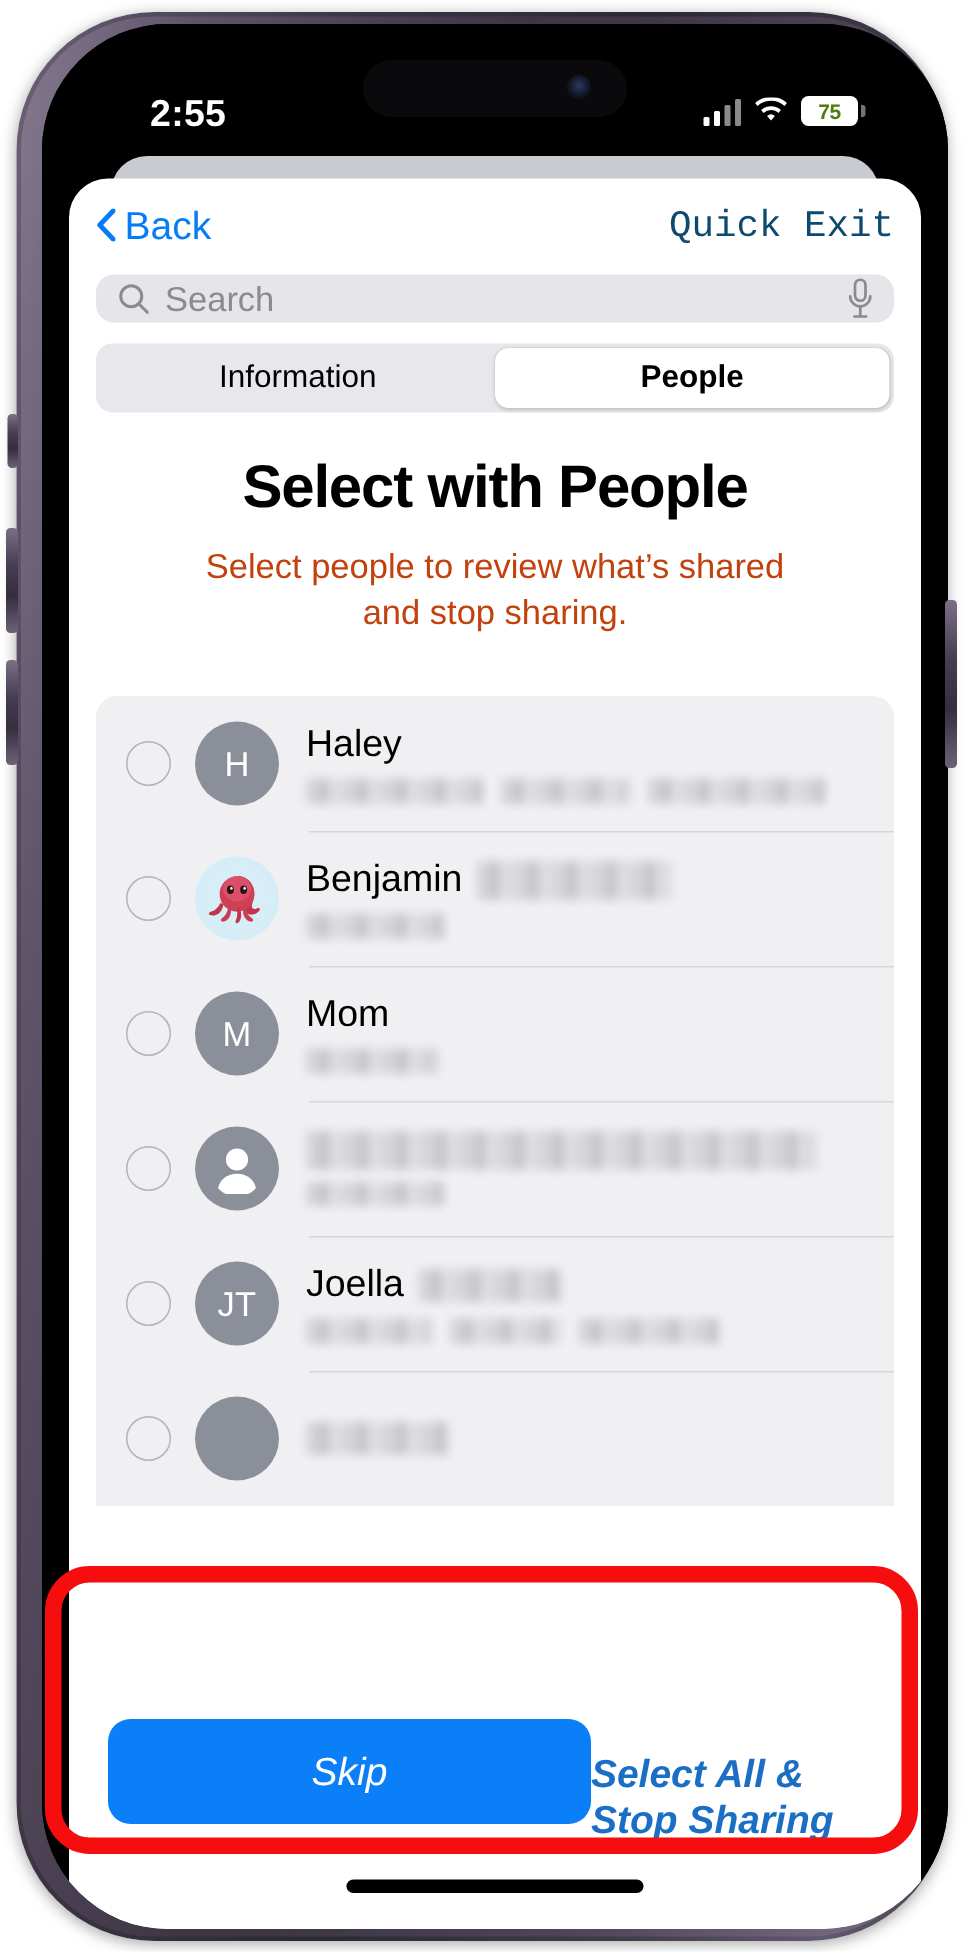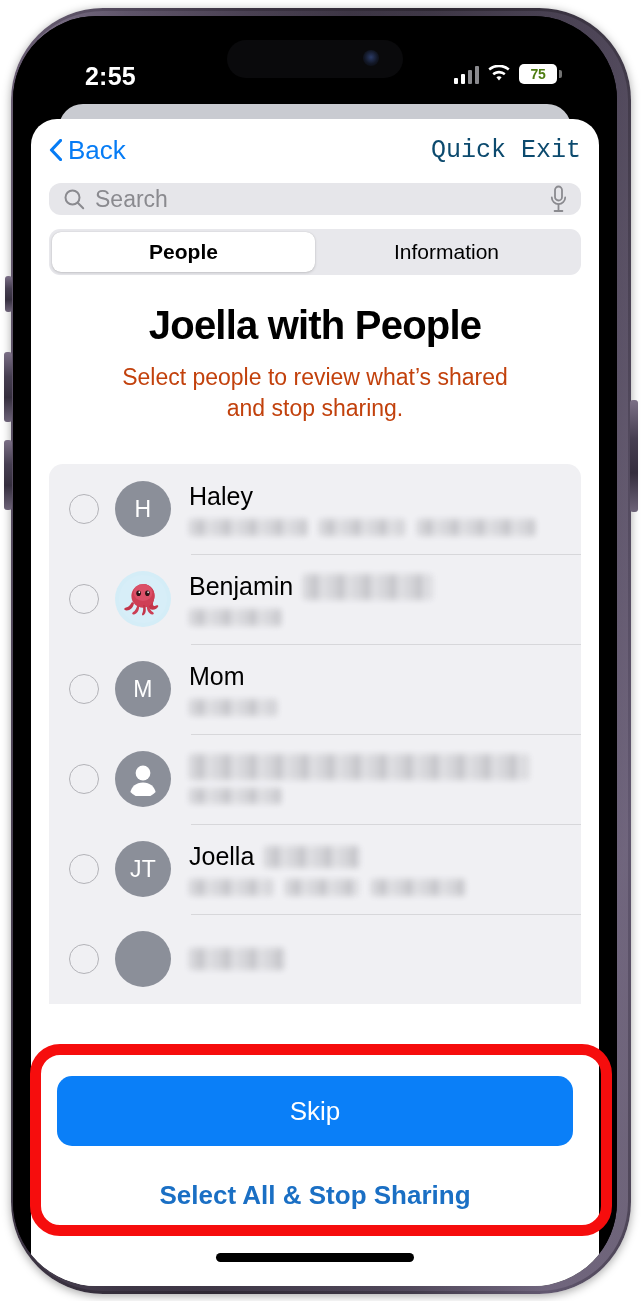--- a/index.html
+++ b/index.html
@@ -21,21 +21,21 @@
     background: linear-gradient(100deg,#6d6176 0%,#564c60 10%,#3b3342 28%,#2e2833 50%,#413a49 74%,#625870 90%,#4a4253 100%);
     box-shadow: 0 2px 10px rgba(0,0,0,.35);
   }
   .phone-frame::after {
     content:""; position:absolute; inset:3px; border-radius:89px;
     background: linear-gradient(100deg,#9b8fa6 0%,#6a5f76 14%,#453d4e 40%,#5a5166 70%,#8b7f98 100%);
     opacity:.55;
   }
   .phone-inner {
     position: absolute;
-    left: 13px; top: 16px;
+    left: 28px; top: 16px;
     width: 604px; height: 1270px;
     border-radius: 84px;
     background: #000000;
     overflow: hidden;
     z-index: 3;
   }
 
   
   .btn-side {
     position: absolute; z-index: 6;
@@ -193,22 +193,23 @@
 
   
   .fade {
     position: absolute; left: 0; right: 0; bottom: 232px; height: 40px;
     background: linear-gradient(180deg, rgba(255,255,255,0) 0%, #ffffff 85%);
     z-index: 14; pointer-events:none;
   }
   .bottom {
     position: absolute; left: 0; right: 0; bottom: 0; height: 232px;
     background:#ffffff; z-index: 15;
-    display:flex; flex-direction: column; align-items: center;
+    display:flex; flex-direction: row; align-items: center;
     padding: 22px 26px 0;
+    font-style: italic;
   }
   .btn-primary {
     width: 100%; height: 70px; border-radius: 15px;
     background:#0a7ff8; color:#fff; font-size: 26px;
     display:flex; align-items:center; justify-content:center; cursor:pointer;
     border: none;
   }
   .btn-link {
     margin-top: 34px; color:#1a6fc4; font-size: 26px; font-weight: bold; cursor:pointer;
   }
@@ -287,27 +288,27 @@
             <svg class="mic" viewBox="0 0 17 28">
               <rect x="5" y="1.5" width="7" height="14" rx="3.5" stroke="#8a8a8f" stroke-width="1.8" fill="none"></rect>
               <path d="M1.8 12.5a6.7 6.7 0 0 0 13.4 0" stroke="#8a8a8f" stroke-width="1.8" fill="none" stroke-linecap="round"></path>
               <path d="M8.5 19.4v6.4M4.6 26h7.8" stroke="#8a8a8f" stroke-width="1.8" stroke-linecap="round"></path>
             </svg>
           </div>
         </div>
 
         <div class="segwrap">
           <div class="segment">
+            <div class="seg">Information</div>
             <div class="seg active">People</div>
-            <div class="seg">Information</div>
           </div>
         </div>
 
         <div class="hdr">
-          <h1>Joella with People</h1>
+          <h1>Select with People</h1>
           <p>Select people to review what’s shared and stop sharing.</p>
         </div>
 
         <div class="listwrap">
           <div class="list">
 
             <div class="row">
               <div class="check"></div>
               <div class="avatar">H</div>
               <div class="rowtext">

